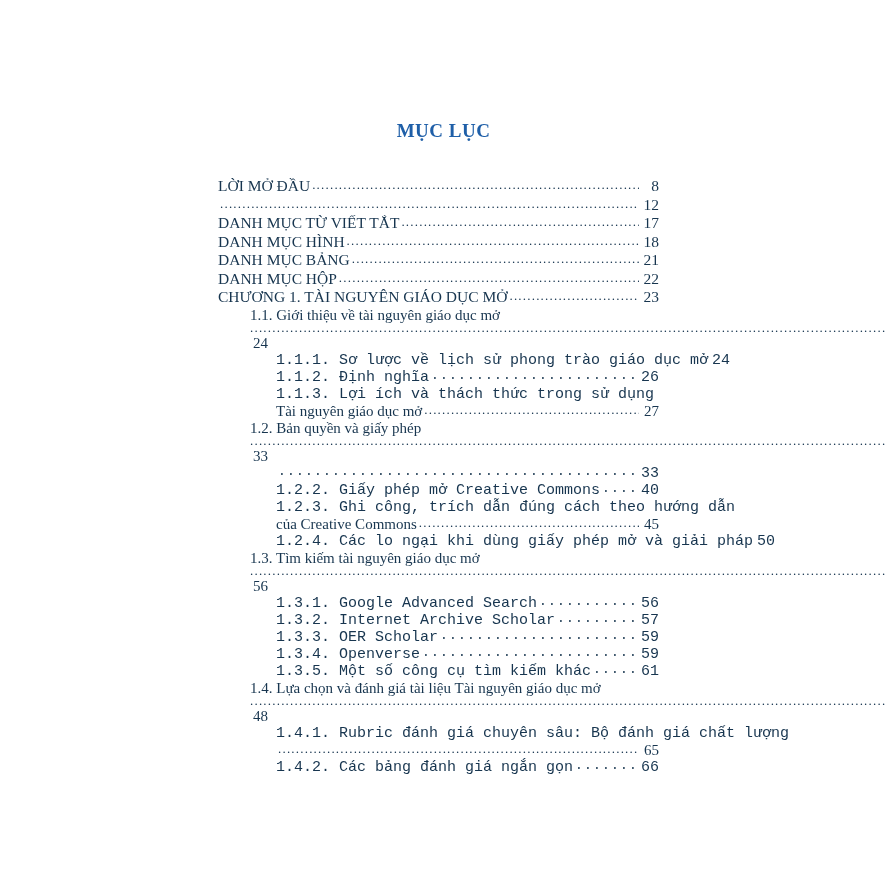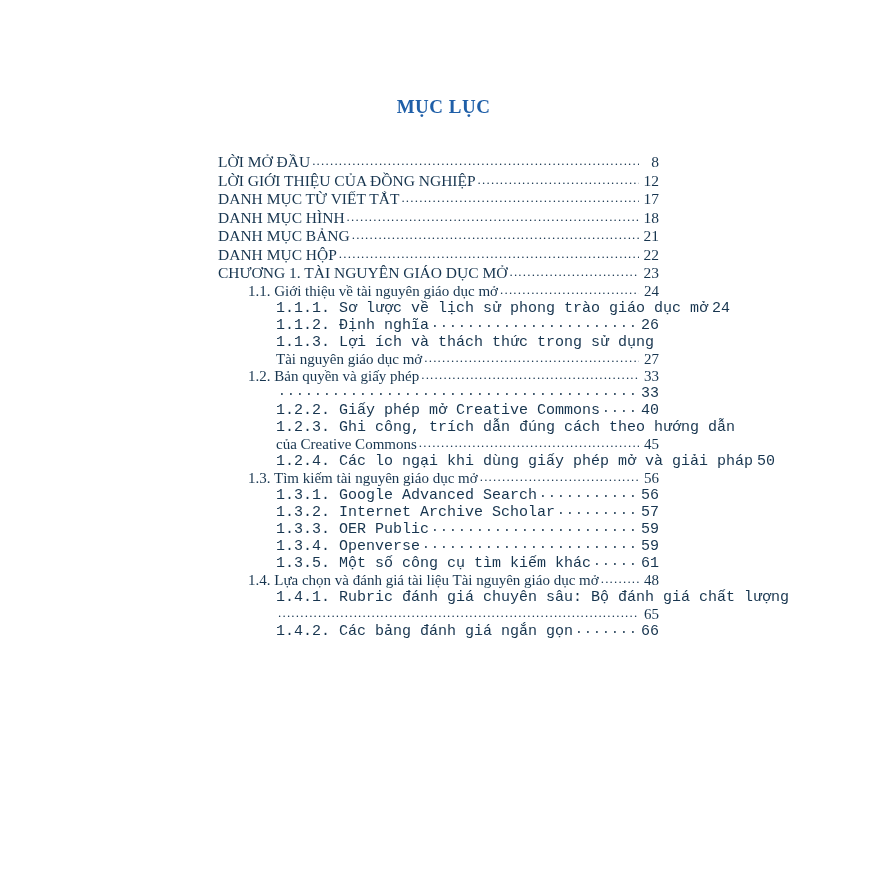--- a/index.html
+++ b/index.html
@@ -21,21 +21,21 @@
     background: #ffffff;
     box-sizing: border-box;
   }
   .toc-title {
     text-align: center;
     color: #1f5fa8;
     font-family: "Liberation Serif", serif;
     font-weight: bold;
     font-size: 19px;
     letter-spacing: 0.5px;
-    margin-top: 96px;
+    margin-top: 120px;
     margin-bottom: 0;
   }
   .toc {
     margin-top: 36px;
     padding-left: 218px;
     padding-right: 228px;
   }
   .entry {
     display: flex;
     align-items: baseline;
@@ -70,20 +70,21 @@
     margin-bottom: 3px;
     justify-content: space-between;
   }
   .lvl0.bold .label, .lvl0.bold .page-num {
     font-weight: normal;
   }
   .lvl1 {
     padding-left: 30px;
     font-size: 15px;
     margin-bottom: 2px;
+    flex-direction: column;
   }
   .lvl2 {
     padding-left: 58px;
     font-size: 15px;
     margin-bottom: 2px;
     font-family: Liberation Mono, monospace;
   }
   .cont {
     padding-left: 58px;
     font-size: 15px;
@@ -97,21 +98,20 @@
 
   <h1 class="toc-title">MỤC LỤC</h1>
 
   <div class="toc">
       <div class="entry lvl0">
         <span class="label">LỜI MỞ ĐẦU</span>
         <span class="dots">........................................................................................................................................................................................................</span>
         <span class="page-num">8</span>
       </div>
       <div class="entry lvl0">
-        <span class="label">LỜI GIỚI THIỆU CỦA ĐỒNG NGHIỆP</span>
         <span class="dots">........................................................................................................................................................................................................</span>
         <span class="page-num">12</span>
       </div>
       <div class="entry lvl0">
         <span class="label">DANH MỤC TỪ VIẾT TẮT</span>
         <span class="dots">........................................................................................................................................................................................................</span>
         <span class="page-num">17</span>
       </div>
       <div class="entry lvl0">
         <span class="label">DANH MỤC HÌNH</span>
@@ -194,21 +194,21 @@
         <span class="label">1.3.1. Google Advanced Search</span>
         <span class="dots">........................................................................................................................................................................................................</span>
         <span class="page-num">56</span>
       </div>
       <div class="entry lvl2">
         <span class="label">1.3.2. Internet Archive Scholar</span>
         <span class="dots">........................................................................................................................................................................................................</span>
         <span class="page-num">57</span>
       </div>
       <div class="entry lvl2">
-        <span class="label">1.3.3. OER Public</span>
+        <span class="label">1.3.3. OER Scholar</span>
         <span class="dots">........................................................................................................................................................................................................</span>
         <span class="page-num">59</span>
       </div>
       <div class="entry lvl2">
         <span class="label">1.3.4. Openverse</span>
         <span class="dots">........................................................................................................................................................................................................</span>
         <span class="page-num">59</span>
       </div>
       <div class="entry lvl2">
         <span class="label">1.3.5. Một số công cụ tìm kiếm khác</span>

